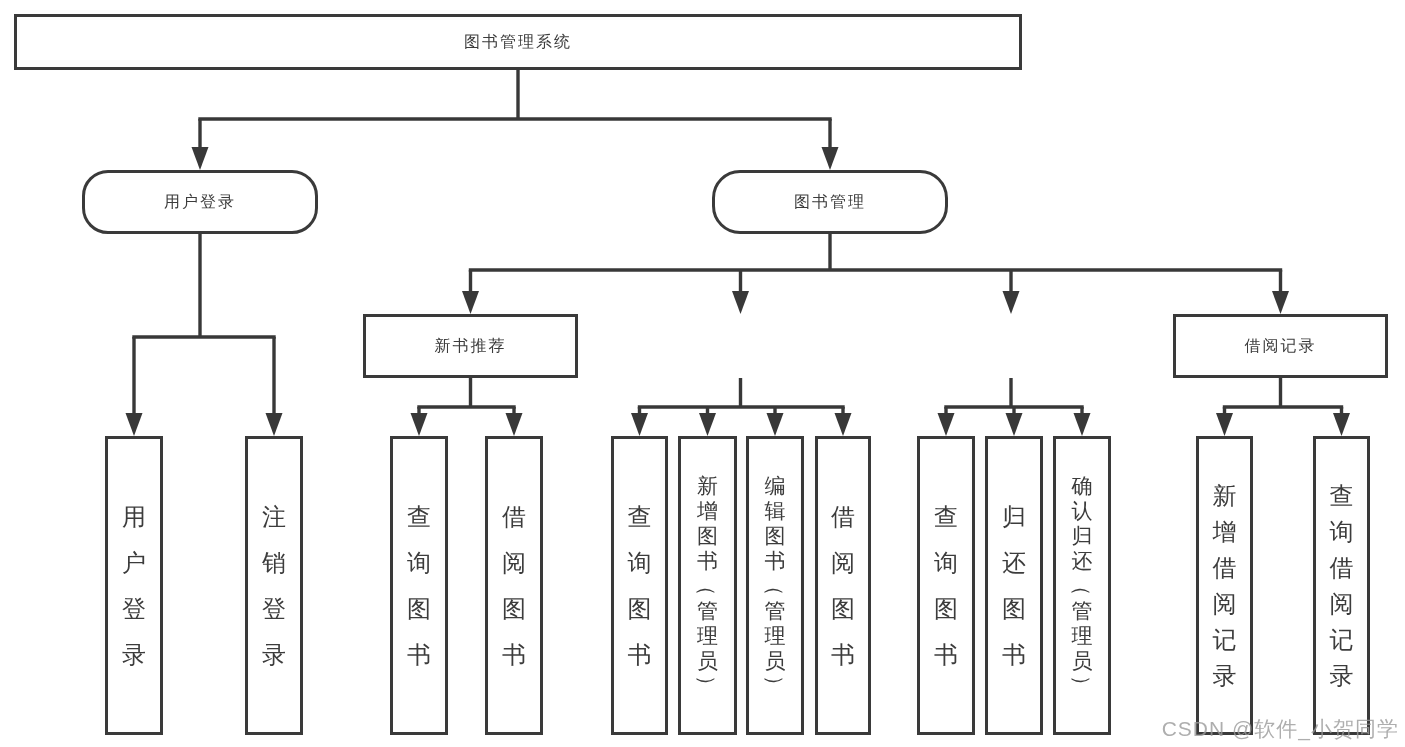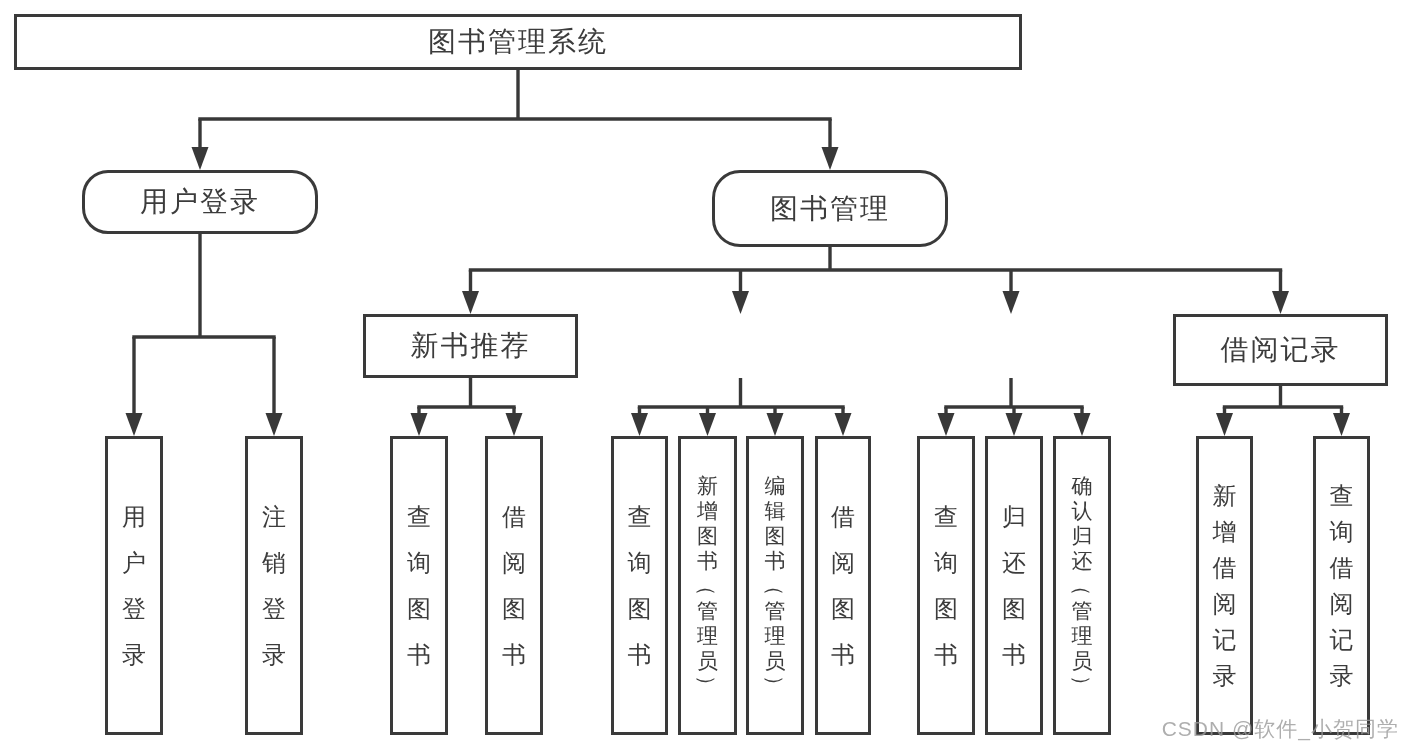--- a/index.html
+++ b/index.html
@@ -12,21 +12,21 @@
   }
   #wires{position:absolute;left:0;top:0;z-index:1;}
   #nodes{position:absolute;left:0;top:0;width:100%;height:100%;z-index:2;}
   .node{
     position:absolute;box-sizing:border-box;
     border:3px solid var(--border,#3a3a3a);
     background:var(--bg,#ffffff);
     color:var(--text,#3c3c3c);
     display:flex;align-items:center;justify-content:center;
   }
-  .node.h{font-size:28px;letter-spacing:2px;white-space:nowrap;}
+  .node.h{font-size:16px;letter-spacing:2px;white-space:nowrap;}
   .node.v{flex-direction:column;}
   .node.v .ch{display:block;line-height:1;font-size:24px;}
   .node.v.small .ch{font-size:21px;}
   .node.v.g22{gap:22px;}
   .node.v.g12{gap:12px;}
   .node.v.g3{gap:4px;}
   .ch.rot{transform:rotate(90deg);}
   .watermark{
     position:absolute;right:6px;bottom:4px;z-index:5;
     font-size:21px;letter-spacing:1px;
@@ -99,21 +99,21 @@
         <span class="ch">户</span>
         <span class="ch">登</span>
         <span class="ch">录</span>
       </div>
       <div class="node v g22" style="left: 245px; top: 436px; width: 58px; height: 299px;">
         <span class="ch">注</span>
         <span class="ch">销</span>
         <span class="ch">登</span>
         <span class="ch">录</span>
       </div>
-      <div class="node h" style="left: 712px; top: 170px; width: 236px; height: 77px; border-radius: 28px;">图书管理</div>
+      <div class="node h" style="left: 712px; top: 170px; width: 236px; height: 64px; border-radius: 28px;">图书管理</div>
       <div class="node h" style="left: 363px; top: 314px; width: 215px; height: 64px;">新书推荐</div>
       <div class="node v g22" style="left: 390px; top: 436px; width: 58px; height: 299px;">
         <span class="ch">查</span>
         <span class="ch">询</span>
         <span class="ch">图</span>
         <span class="ch">书</span>
       </div>
       <div class="node v g22" style="left: 485px; top: 436px; width: 58px; height: 299px;">
         <span class="ch">借</span>
         <span class="ch">阅</span>
@@ -170,21 +170,21 @@
         <span class="ch">确</span>
         <span class="ch">认</span>
         <span class="ch">归</span>
         <span class="ch">还</span>
         <span class="ch rot">（</span>
         <span class="ch">管</span>
         <span class="ch">理</span>
         <span class="ch">员</span>
         <span class="ch rot">）</span>
       </div>
-      <div class="node h" style="left: 1173px; top: 314px; width: 215px; height: 72px;">借阅记录</div>
+      <div class="node h" style="left: 1173px; top: 314px; width: 215px; height: 64px;">借阅记录</div>
       <div class="node v g12" style="left: 1196px; top: 436px; width: 57px; height: 299px;">
         <span class="ch">新</span>
         <span class="ch">增</span>
         <span class="ch">借</span>
         <span class="ch">阅</span>
         <span class="ch">记</span>
         <span class="ch">录</span>
       </div>
       <div class="node v g12" style="left: 1313px; top: 436px; width: 57px; height: 299px;">
         <span class="ch">查</span>

